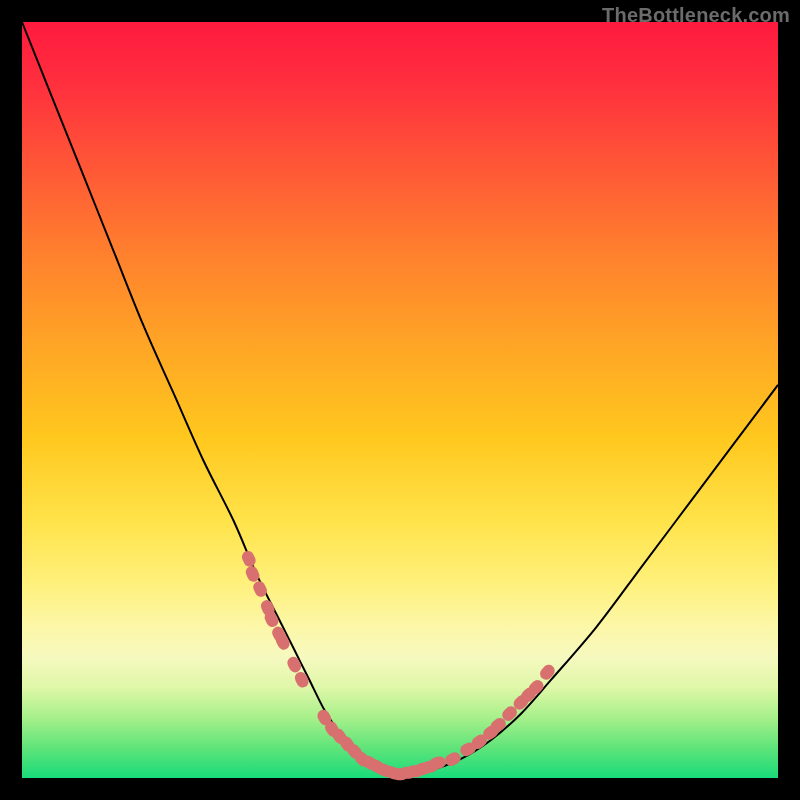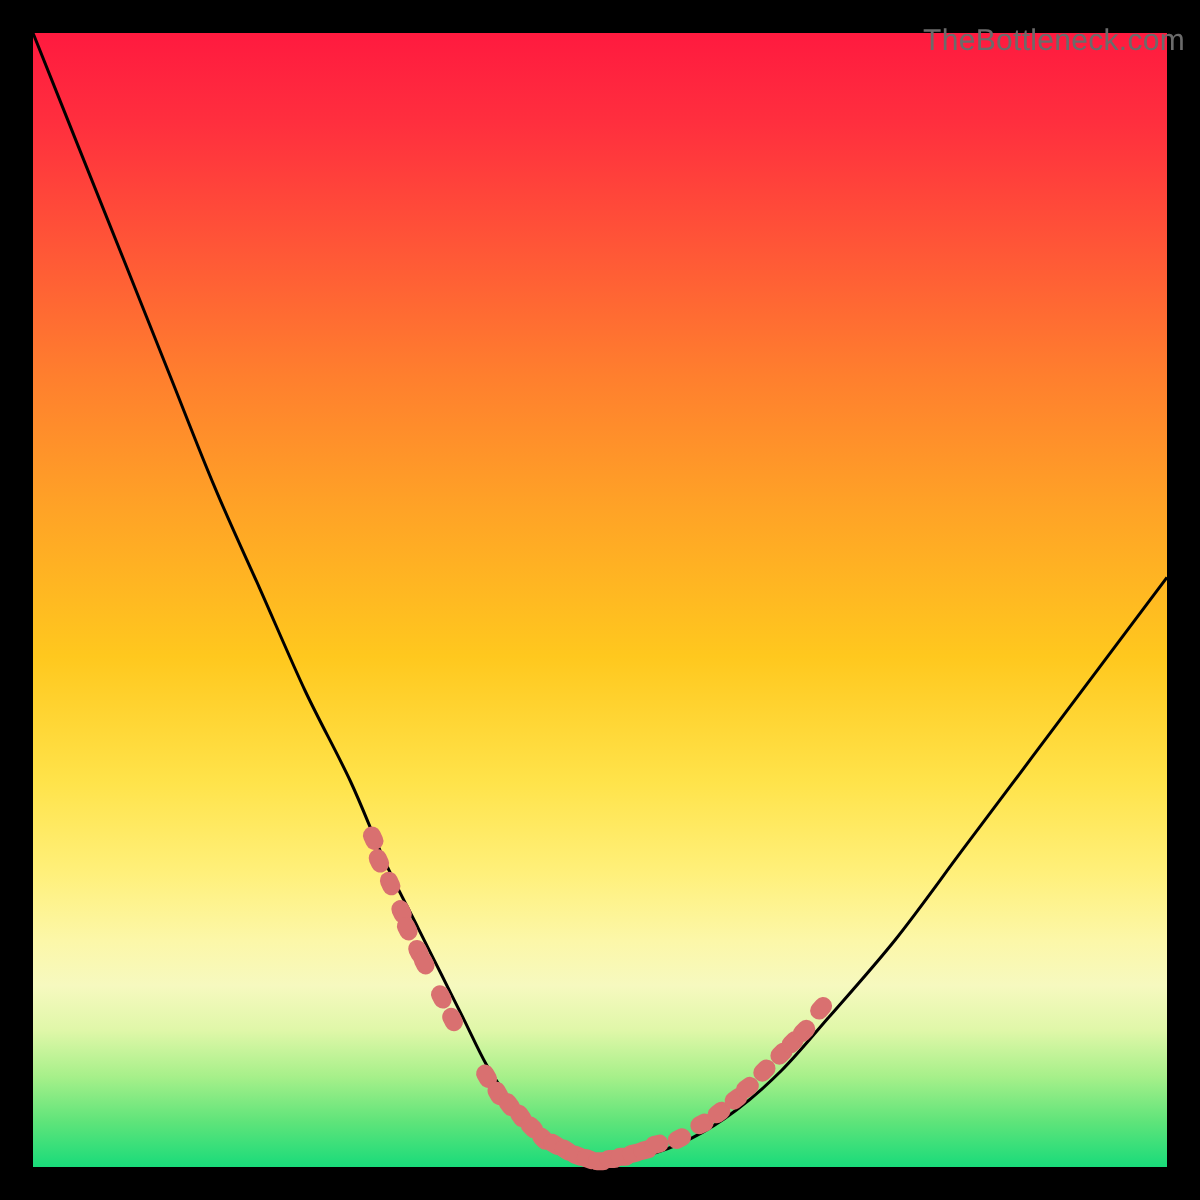--- a/index.html
+++ b/index.html
@@ -28,25 +28,25 @@
       #fff07a 74%,
       #fcf7a8 80%,
       #f6f9bf 84%,
       #dff7a8 88%,
       #a7f08a 92%,
       #5fe47a 96%,
       #19db7a 100%);
   }
   .watermark {
     position: absolute;
-    top: 16px;
+    top: 4px;
     right: 10px;
     color: #6b6b6b;
     font-size: 20px;
-    font-weight: 400;
+    font-weight: 700;
     letter-spacing: 0.2px;
     user-select: none;
   }
   svg.plot {
     position: absolute;
     left: 22px;
     top: 22px;
     width: 756px;
     height: 756px;
     overflow: visible;

